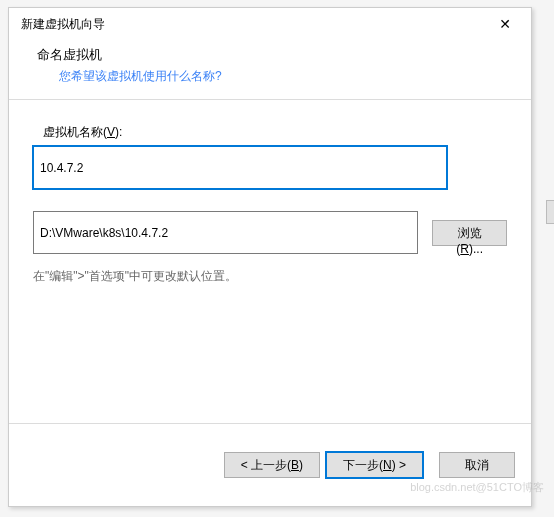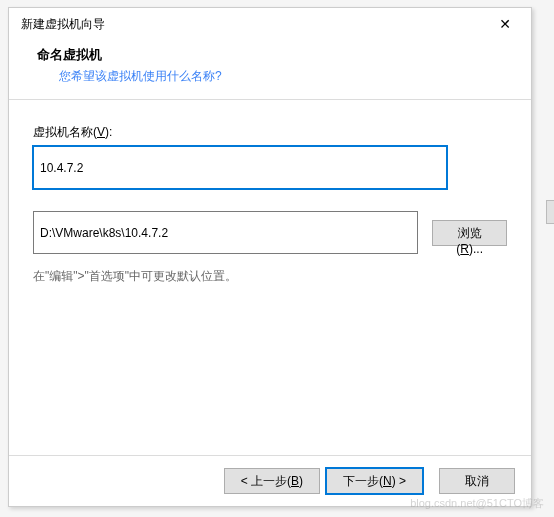--- a/index.html
+++ b/index.html
@@ -46,21 +46,21 @@
       cursor: pointer;
       font-size: 14px;
       color: #000;
       font-family: Arial, sans-serif;
     }
     .header-section {
       padding: 6px 20px 14px 28px;
     }
     .header-title {
       font-size: 13px;
-      font-weight: bold;
+      font-weight: normal;
       color: #000;
       margin-bottom: 4px;
     }
     .header-subtitle {
       font-size: 12px;
       color: #3b82f6;
       padding-left: 22px;
     }
     .divider {
       border: none;
@@ -68,20 +68,21 @@
       margin: 0;
     }
     .content-area {
       padding: 24px 24px 0 24px;
     }
     .field-label {
       font-size: 12px;
       color: #000;
       margin-bottom: 5px;
       display: block;
+      margin-left: 10px;
     }
     .underline {
       text-decoration: underline;
     }
     .text-input {
       width: 414px;
       height: 43px;
       padding: 3px 6px;
       font-size: 12px;
       font-family: inherit;
@@ -114,21 +115,21 @@
     }
     .spacer-1 {
       height: 22px;
     }
     .button-bar {
       position: absolute;
       bottom: 0;
       left: 0;
       right: 0;
       border-top: 1px solid #dcdcdc;
-      padding: 12px 16px;
+      padding: 28px 16px;
       display: flex;
       justify-content: flex-end;
       gap: 6px;
       background: #fff;
     }
     .btn {
       height: 26px;
       padding: 0 16px;
       background: #e1e1e1;
       border: 1px solid #adadad;
@@ -141,21 +142,21 @@
       border: 1px solid #0078d7;
       box-shadow: 0 0 0 1px #0078d7;
     }
     .btn.cancel {
       margin-left: 10px;
       min-width: 76px;
     }
     .watermark {
       position: absolute;
       right: 10px;
-      bottom: 6px;
+      bottom: 22px;
       font-size: 11px;
       color: rgba(160,160,160,0.45);
       pointer-events: none;
     }
     .side-sliver {
       position: absolute;
       right: 0;
       top: 200px;
       width: 8px;
       height: 24px;

